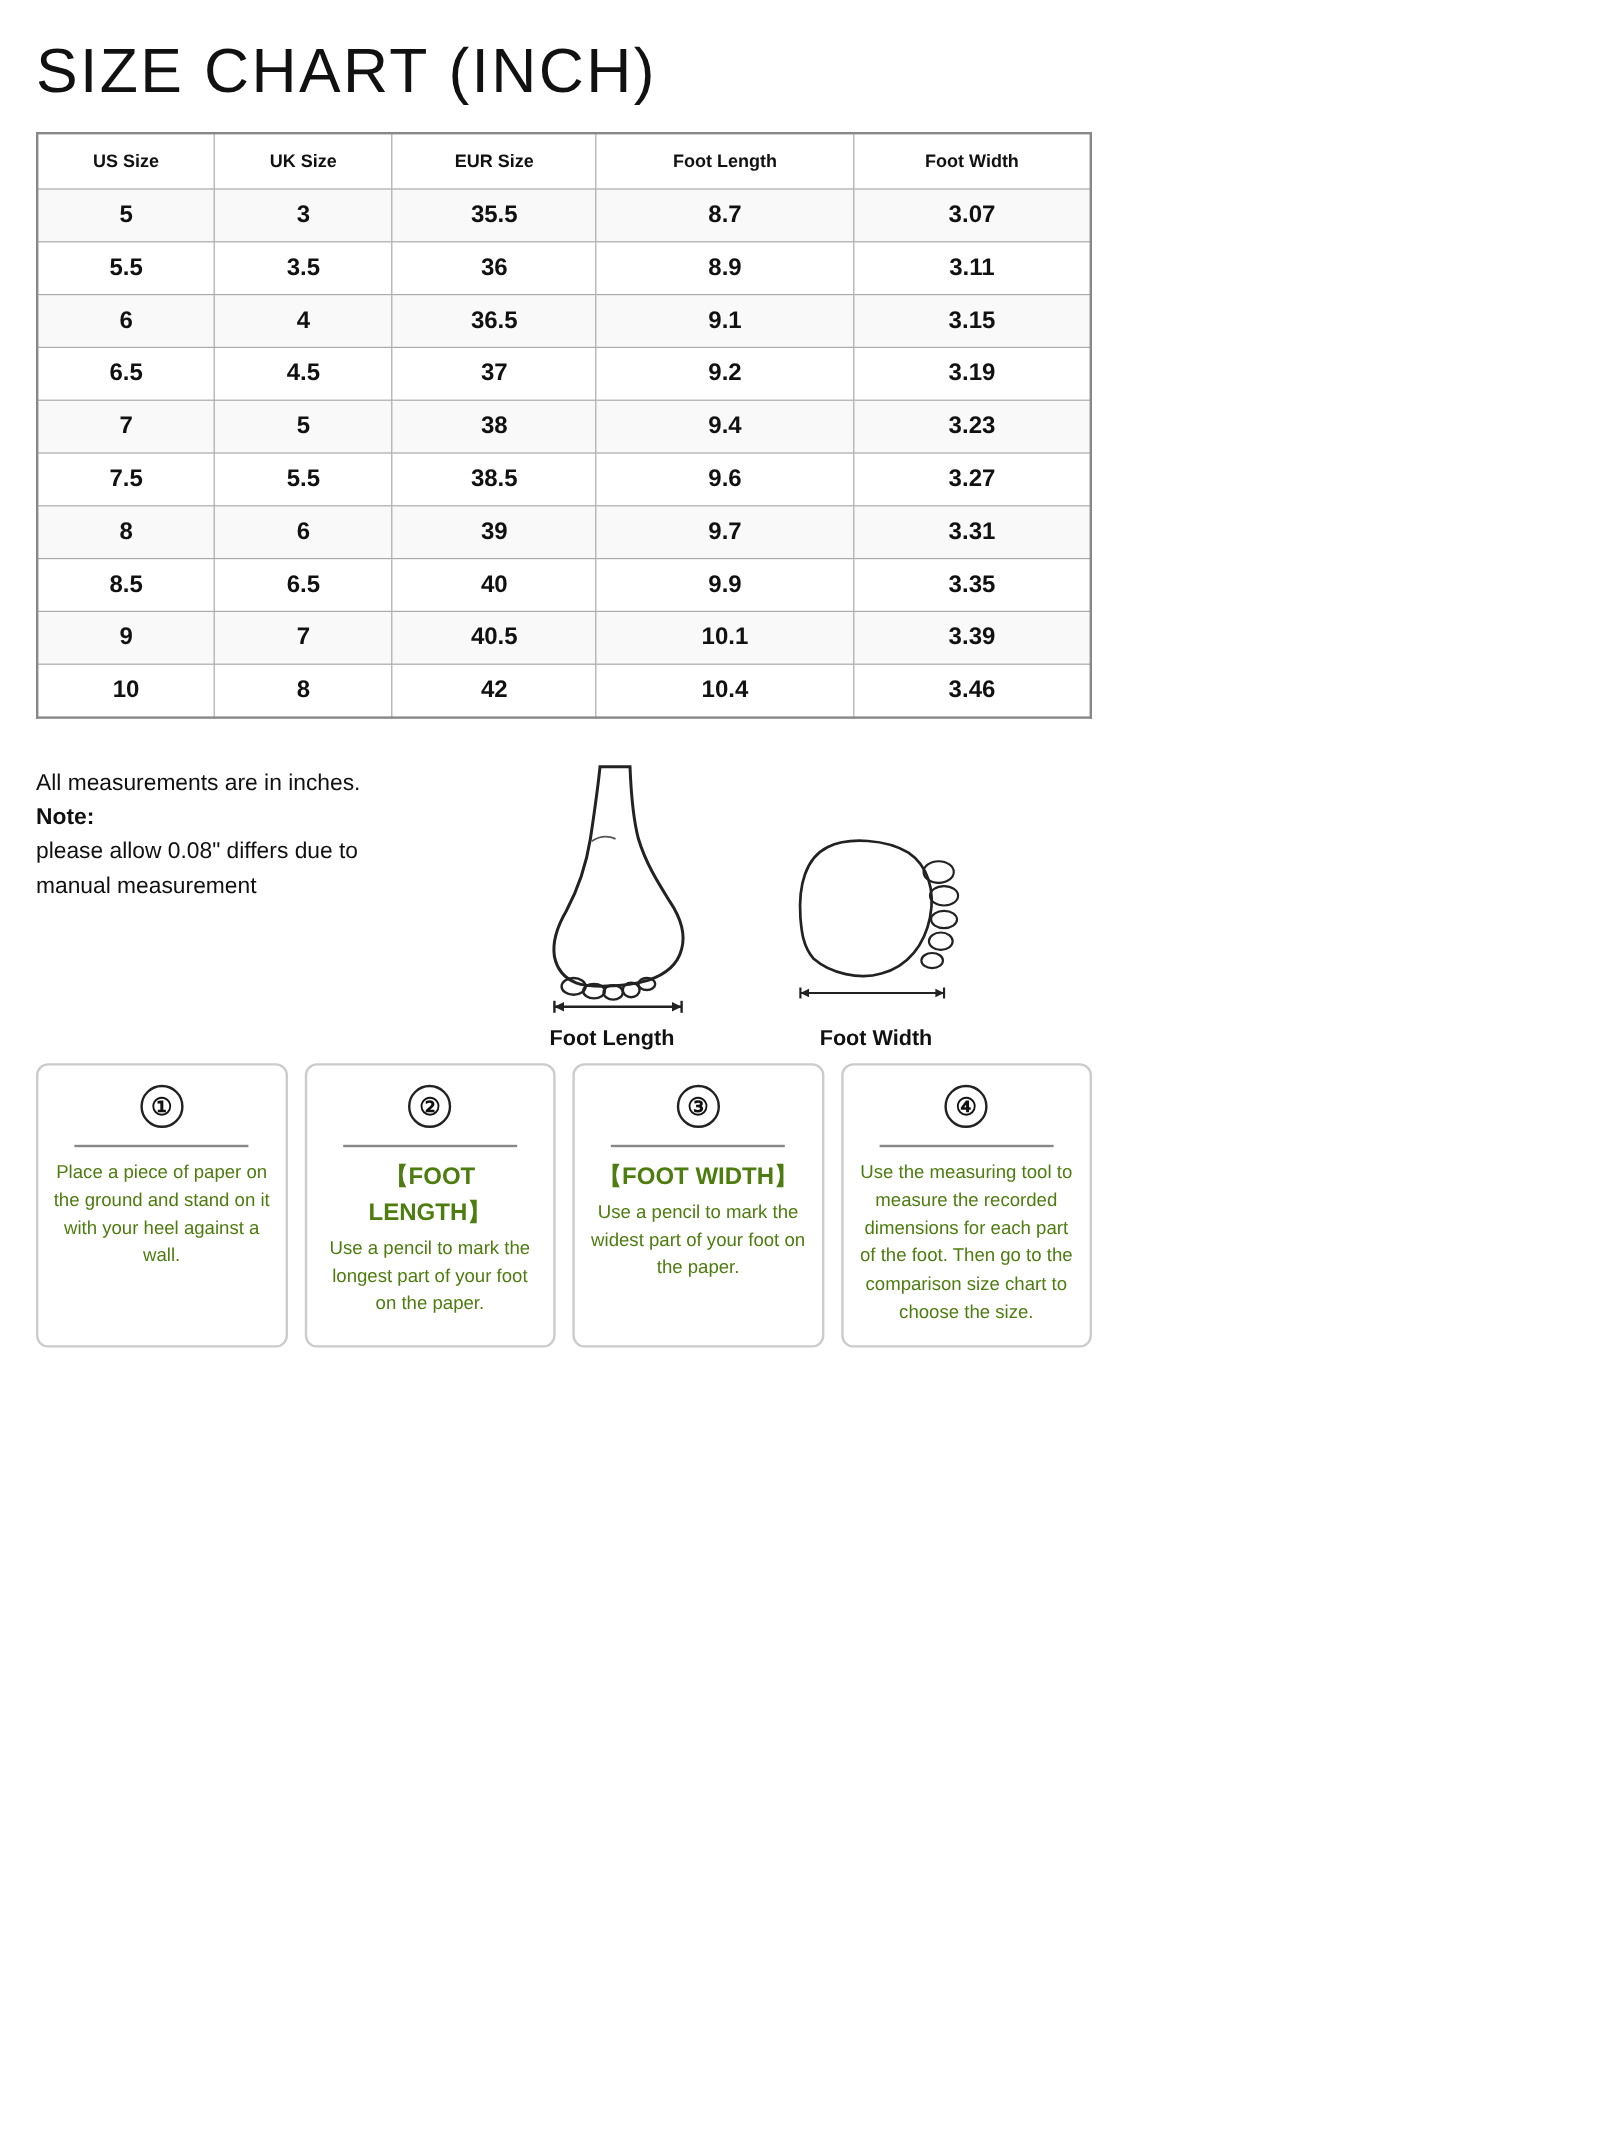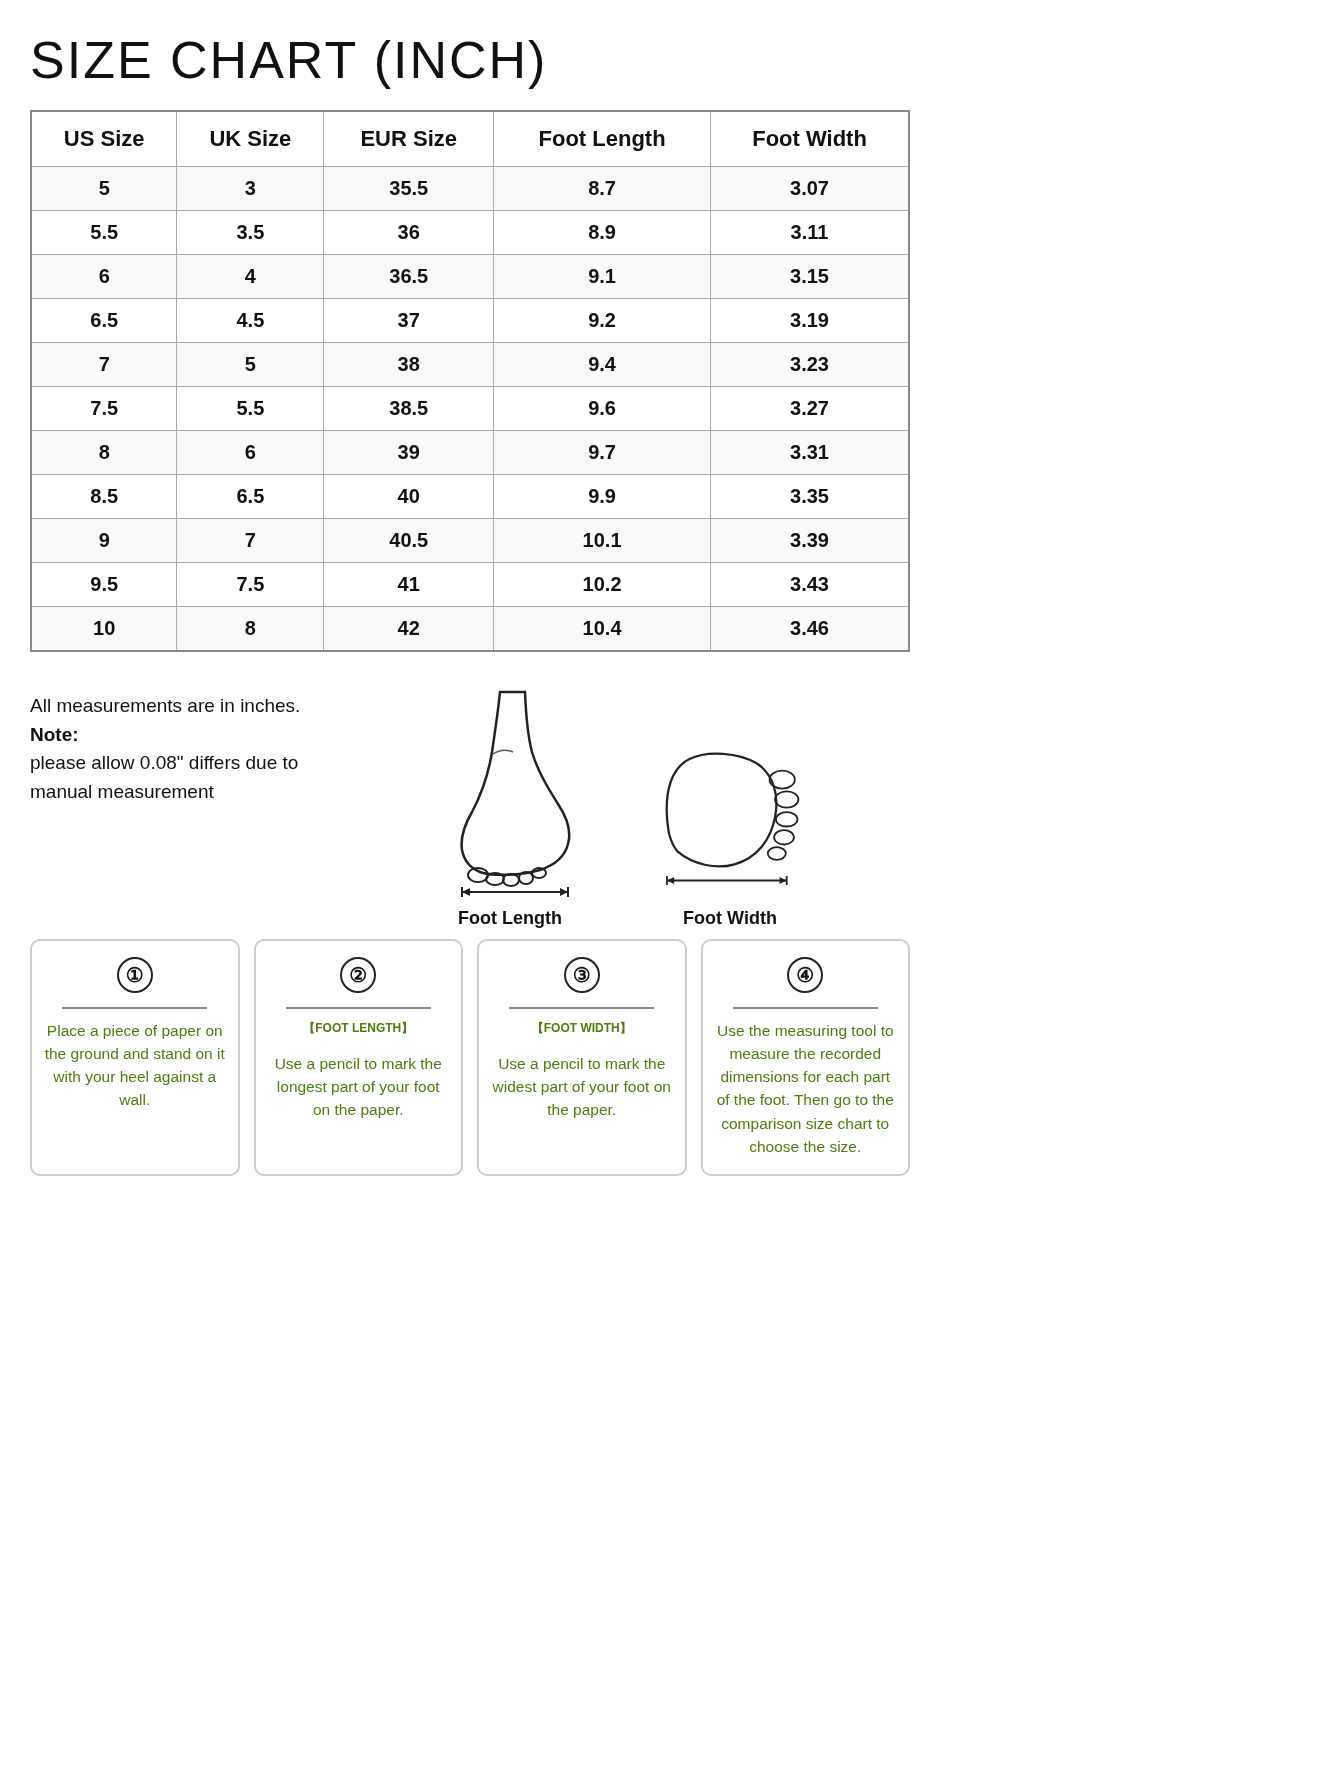--- a/index.html
+++ b/index.html
@@ -28,21 +28,21 @@
       border: 1.5px solid #aaa;
       text-align: center;
       padding: 10px 6px;
       font-size: 20px;
     }
     .size-table thead tr {
       background: #fff;
     }
     .size-table th {
       font-weight: 700;
-      font-size: 22px;
+      font-size: 15px;
       padding: 14px 6px;
     }
     .size-table tbody tr:nth-child(odd) { background: #f9f9f9; }
     .size-table tbody tr:nth-child(even) { background: #fff; }
     .size-table td { font-weight: 700; }
 
     
     .measurement-section {
       display: flex;
       flex-direction: row;
@@ -117,24 +117,24 @@
       height: 1.5px;
       background: #888;
       margin: 0 auto;
     }
     .step-text {
       font-size: 15.5px;
       line-height: 1.5;
       color: #4d7c0f;
     }
     .step-text strong {
-      font-size: 12px;
+      font-size: 20px;
       font-weight: 700;
       display: block;
-      margin-bottom: 15px;
+      margin-bottom: 3px;
     }
   </style>
 </head>
 <body>
 
 <h1>SIZE CHART (INCH)</h1>
 
 <table class="size-table">
   <thead>
     <tr id="table-header-row">
@@ -203,27 +203,20 @@
         <td>3.35</td>
       </tr>
       <tr>
         <td>9</td>
         <td>7</td>
         <td>40.5</td>
         <td>10.1</td>
         <td>3.39</td>
       </tr>
       <tr>
-        <td>9.5</td>
-        <td>7.5</td>
-        <td>41</td>
-        <td>10.2</td>
-        <td>3.43</td>
-      </tr>
-      <tr>
         <td>10</td>
         <td>8</td>
         <td>42</td>
         <td>10.4</td>
         <td>3.46</td>
       </tr>
     </tbody>
 </table>
 
 <div class="measurement-section">

